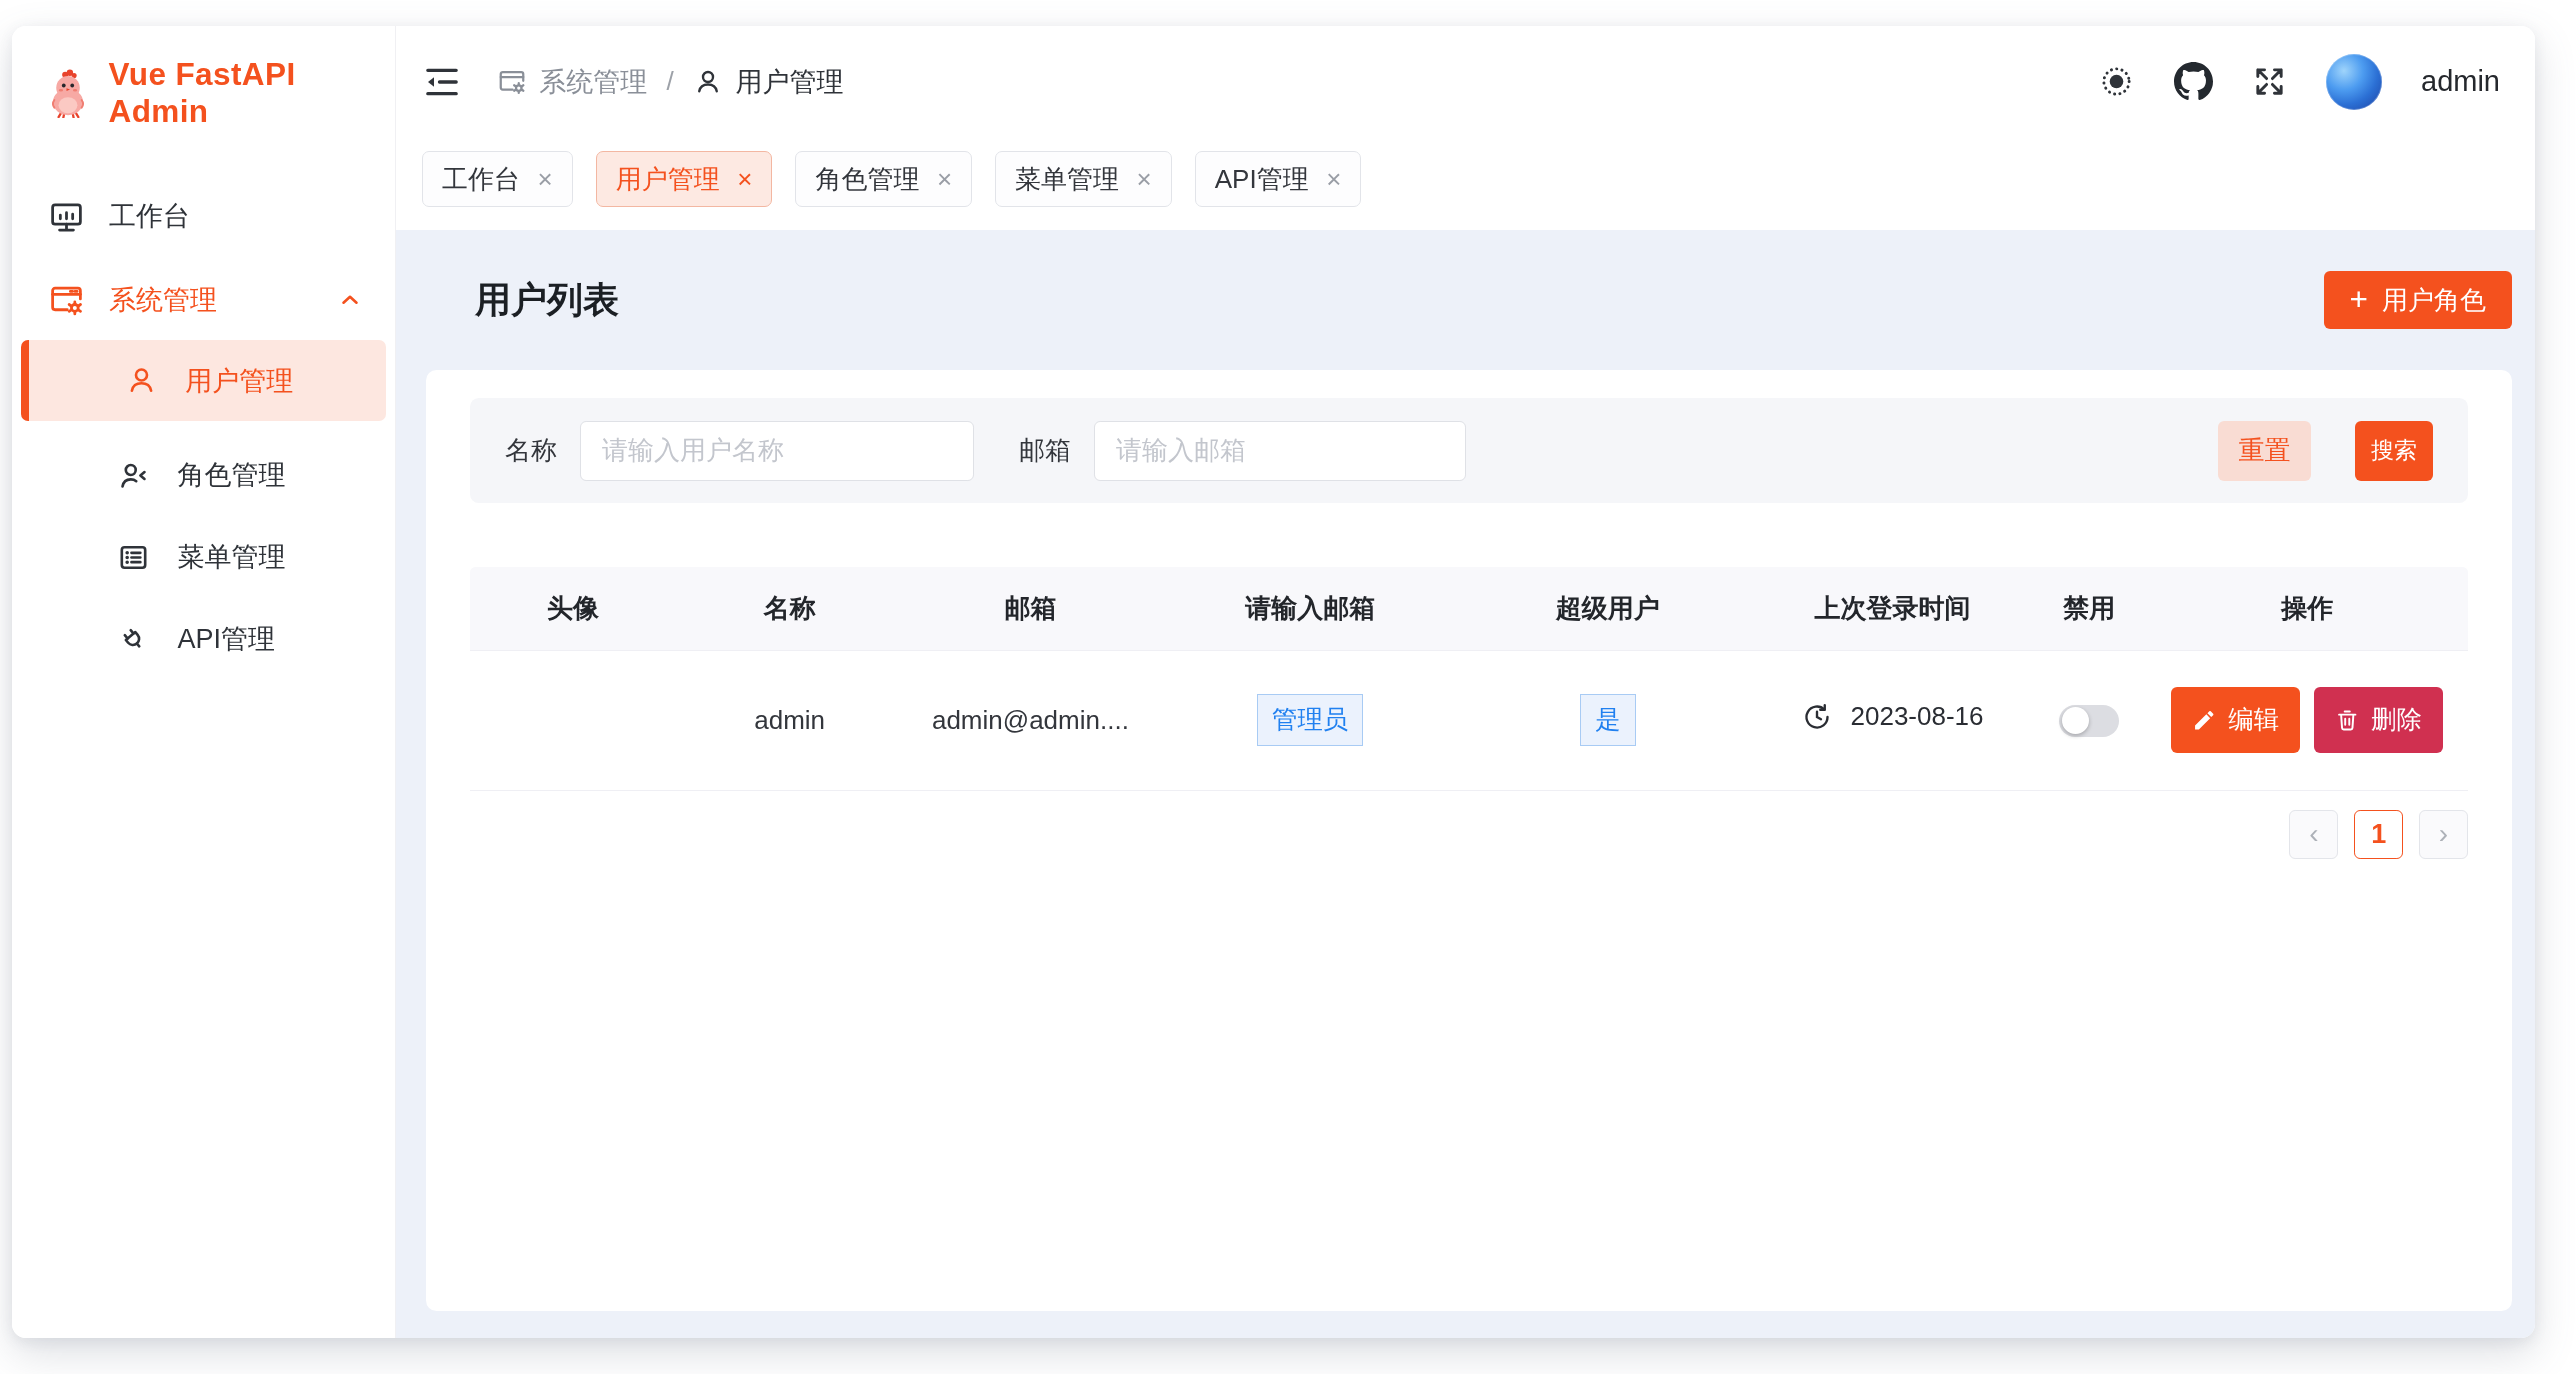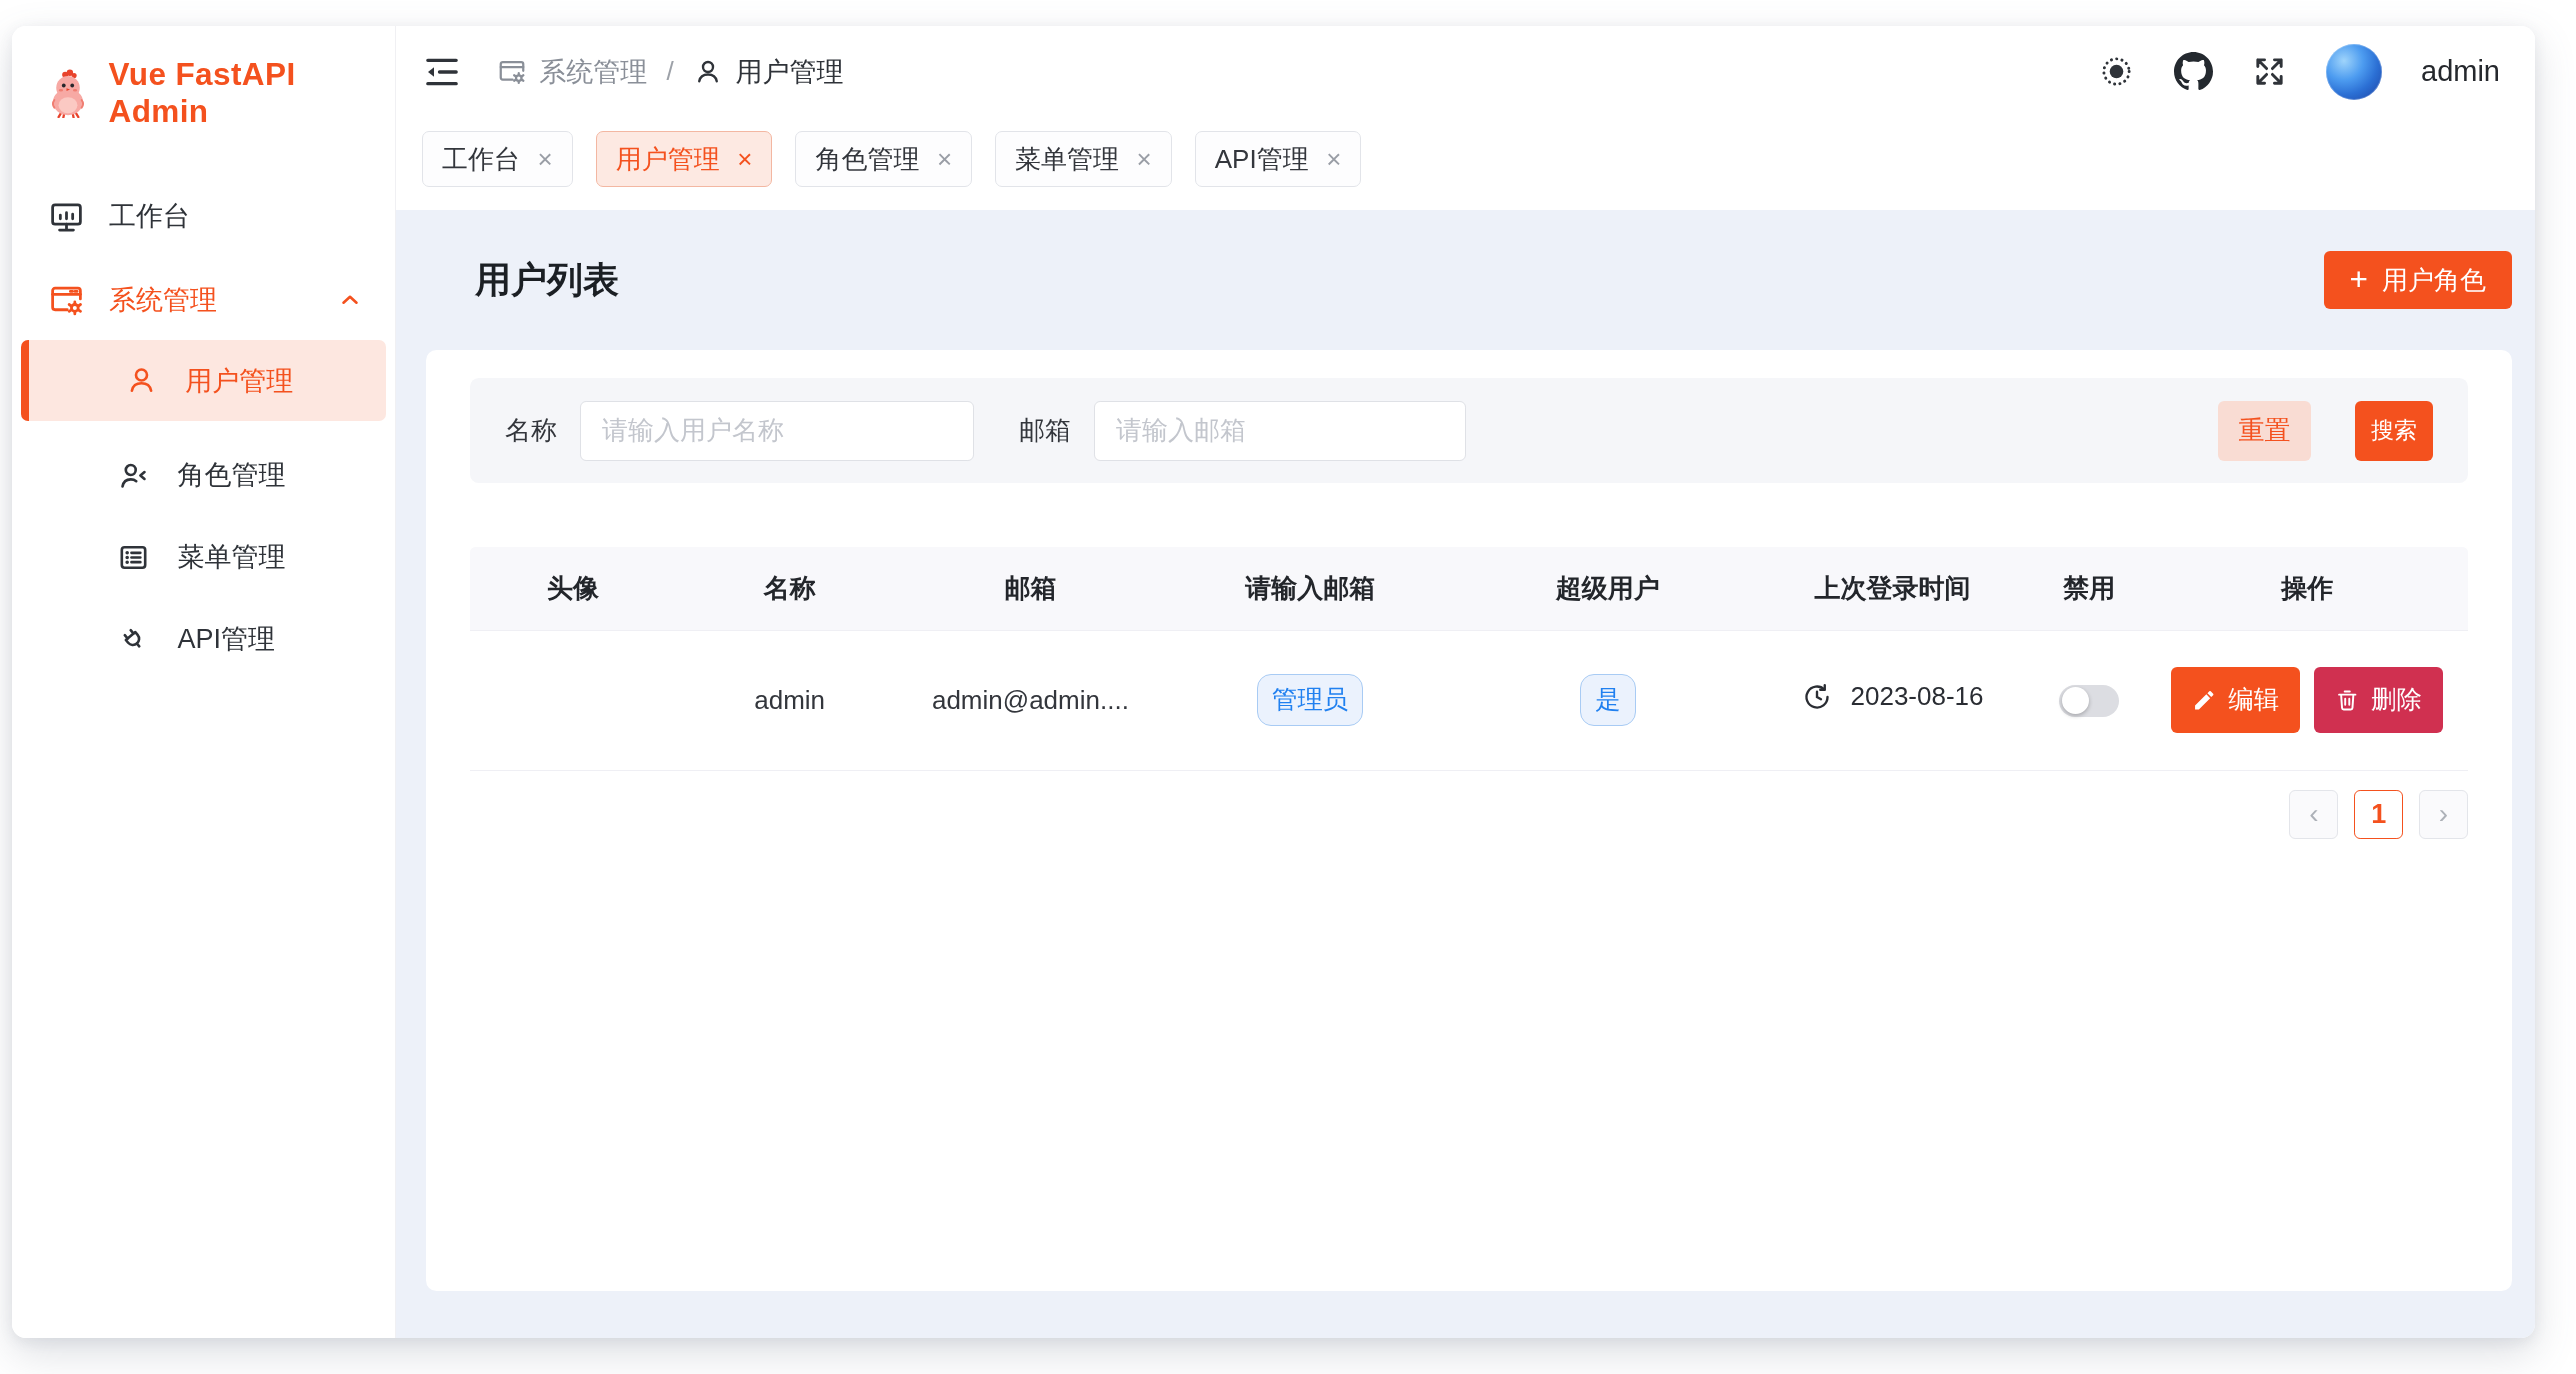--- a/index.html
+++ b/index.html
@@ -50,21 +50,21 @@
   .username{font-size:29px;color:#25282D;cursor:pointer}
 
   
   .tabbar{background:#fff;padding:14px 26px 23px;display:flex;gap:23px}
   .tab{display:inline-flex;align-items:center;height:56px;padding:0 19px;border:1.3px solid #E2E4E9;border-radius:7px;background:#FDFDFE;font-size:26px;color:#33363C;gap:17.5px;cursor:pointer}
   .tab .x{font-size:26px;color:#9A9EA6;line-height:1;cursor:pointer}
   .tab.active{background:#FDE9E2;border-color:#F3B7A2;color:var(--primary)}
   .tab.active .x{color:var(--primary)}
 
   
-  .content{flex:1;background:var(--content-bg);padding:0 23px 47px 30px;min-width:0}
+  .content{flex:1;background:var(--content-bg);padding:0 23px 27px 30px;min-width:0}
   .page-head{height:140px;display:flex;align-items:center;justify-content:space-between}
   .page-title{margin-left:49px;font-size:36px;font-weight:700;color:var(--ink-strong)}
   .new-btn{display:inline-flex;align-items:center;gap:14px;height:58px;padding:0 26px;background:var(--primary);color:#fff;font-size:26px;border:none;border-radius:6.1px;cursor:pointer}
   .new-btn .plus{font-size:31.5px;font-weight:400;line-height:1}
 
   .card{background:#fff;border-radius:10.5px;height:941px;padding:28px 44px 0}
 
   
   .filterbar{height:105px;background:#F5F6F9;border-radius:8.8px;display:flex;align-items:center;padding:0 35px}
   .f-label{font-size:26px;color:#33363C;margin-right:23px}
@@ -75,21 +75,21 @@
   .f-spacer{flex:1}
   .btn-reset{height:60px;width:93px;border:none;border-radius:6.1px;background:#F9DCD3;color:var(--primary);font-size:26px;cursor:pointer;margin-right:44px}
   .btn-search{height:60px;width:78px;border:none;border-radius:6.1px;background:var(--primary);color:#fff;font-size:23px;cursor:pointer}
 
   
   table{width:100%;border-collapse:collapse;margin-top:64px;table-layout:fixed}
   thead th{height:83px;background:#F8F8FB;font-size:26px;font-weight:700;color:#23262B;border-bottom:0.9px solid var(--line);text-align:center}
   thead th:first-child{border-radius:5.3px 0 0 0}
   thead th:last-child{border-radius:0 5.3px 0 0}
   tbody td{height:140px;border-bottom:0.9px solid var(--line);font-size:26px;color:#33363C;text-align:center;vertical-align:middle}
-  .tag{display:inline-flex;align-items:center;padding:7.9px 14px;background:var(--tag-blue-bg);border:0.9px solid var(--tag-blue-border);border-radius:14px;color:var(--tag-blue);font-size:25.4px}
+  .tag{display:inline-flex;align-items:center;padding:7.9px 14px;background:var(--tag-blue-bg);border:0.9px solid var(--tag-blue-border);border-radius:0;color:var(--tag-blue);font-size:25.4px}
   .login-cell{display:inline-flex;align-items:center;gap:19px;color:#2A2D33}
   .switch{position:relative;display:inline-block;width:60px;height:32px;border-radius:16.6px;background:#DCDDE2;cursor:pointer;vertical-align:middle}
   .switch .knob{position:absolute;left:2.6px;top:2.6px;width:27px;height:27px;border-radius:50%;background:#fff;box-shadow:0 1.8px 4.4px rgba(0,0,0,.25)}
   .row-actions{display:inline-flex;gap:14px}
   .act-btn{display:inline-flex;align-items:center;gap:11.4px;height:66px;padding:0 21px;border:none;border-radius:6.1px;font-size:25.4px;color:#fff;cursor:pointer}
   .act-btn.edit{background:var(--primary)}
   .act-btn.delete{background:var(--danger)}
 
   
   .pagination{display:flex;justify-content:flex-end;gap:15.8px;margin-top:19px}

